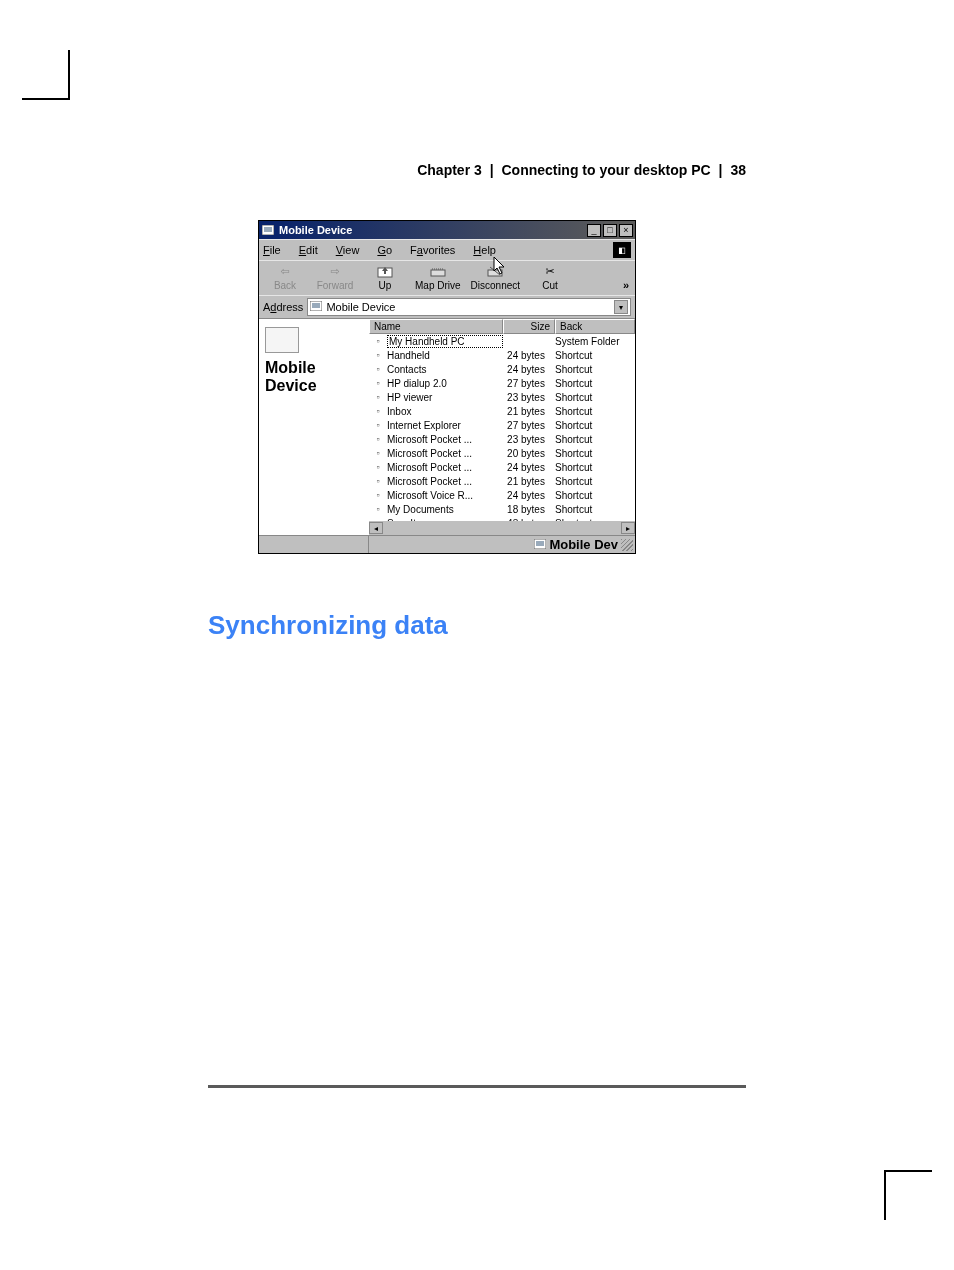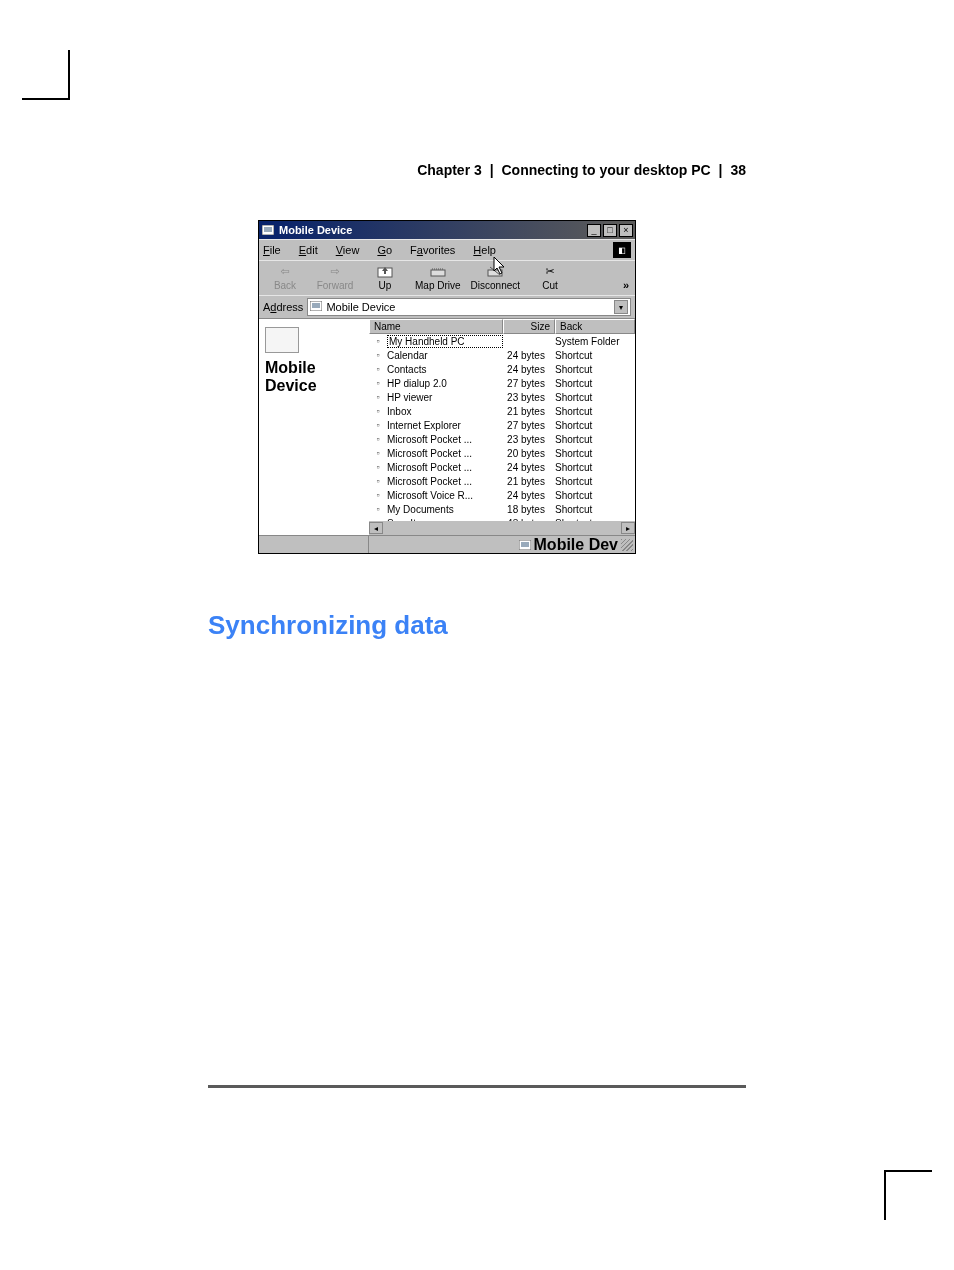--- a/index.html
+++ b/index.html
@@ -112,21 +112,21 @@
   .row .rname{flex:1;white-space:nowrap;overflow:hidden;text-overflow:ellipsis;}
   .row .rsize{width:52px;text-align:center;padding-right:6px;}
   .row .rtype{width:80px;}
   .row.sel .rname{border:1px dotted #000;padding:0 1px;}
   .hscroll{height:14px;background:#bfbfbf;display:flex;align-items:center;}
   .hscroll .btn{width:14px;height:12px;background:#bfbfbf;border:1px solid #888;display:flex;align-items:center;justify-content:center;font-size:8px;}
   .hscroll .track{flex:1;}
   .statusbar{height:18px;display:flex;border-top:1px solid #888;background:#bfbfbf;}
   .status-left{width:110px;border-right:1px solid #888;}
   .status-mid{flex:1;}
-  .status-right{display:flex;align-items:center;gap:3px;padding:0 2px;font-weight:bold;font-size:16px;}
+  .status-right{display:flex;align-items:center;gap:3px;padding:0 2px;font-weight:bold;font-size:13px;}
   .grip{width:12px;height:12px;background:repeating-linear-gradient(135deg,#888 0 1px,transparent 1px 3px);}
   .cursor{position:absolute;pointer-events:none;}
 
   .section-heading{
     position:absolute;
     top:610px;
     left:208px;
     font-family:Verdana,Arial,sans-serif;
     font-size:26px;
     font-weight:600;
@@ -261,21 +261,21 @@
         </div>
         <div class="rows" id="rows">
             <div class="row sel">
               <span class="ico">▫</span>
               <span class="rname">My Handheld PC</span>
               <span class="rsize"></span>
               <span class="rtype">System Folder</span>
             </div>
             <div class="row">
               <span class="ico">▫</span>
-              <span class="rname">Calendar</span>
+              <span class="rname">Handheld</span>
               <span class="rsize">24 bytes</span>
               <span class="rtype">Shortcut</span>
             </div>
             <div class="row">
               <span class="ico">▫</span>
               <span class="rname">Contacts</span>
               <span class="rsize">24 bytes</span>
               <span class="rtype">Shortcut</span>
             </div>
             <div class="row">

